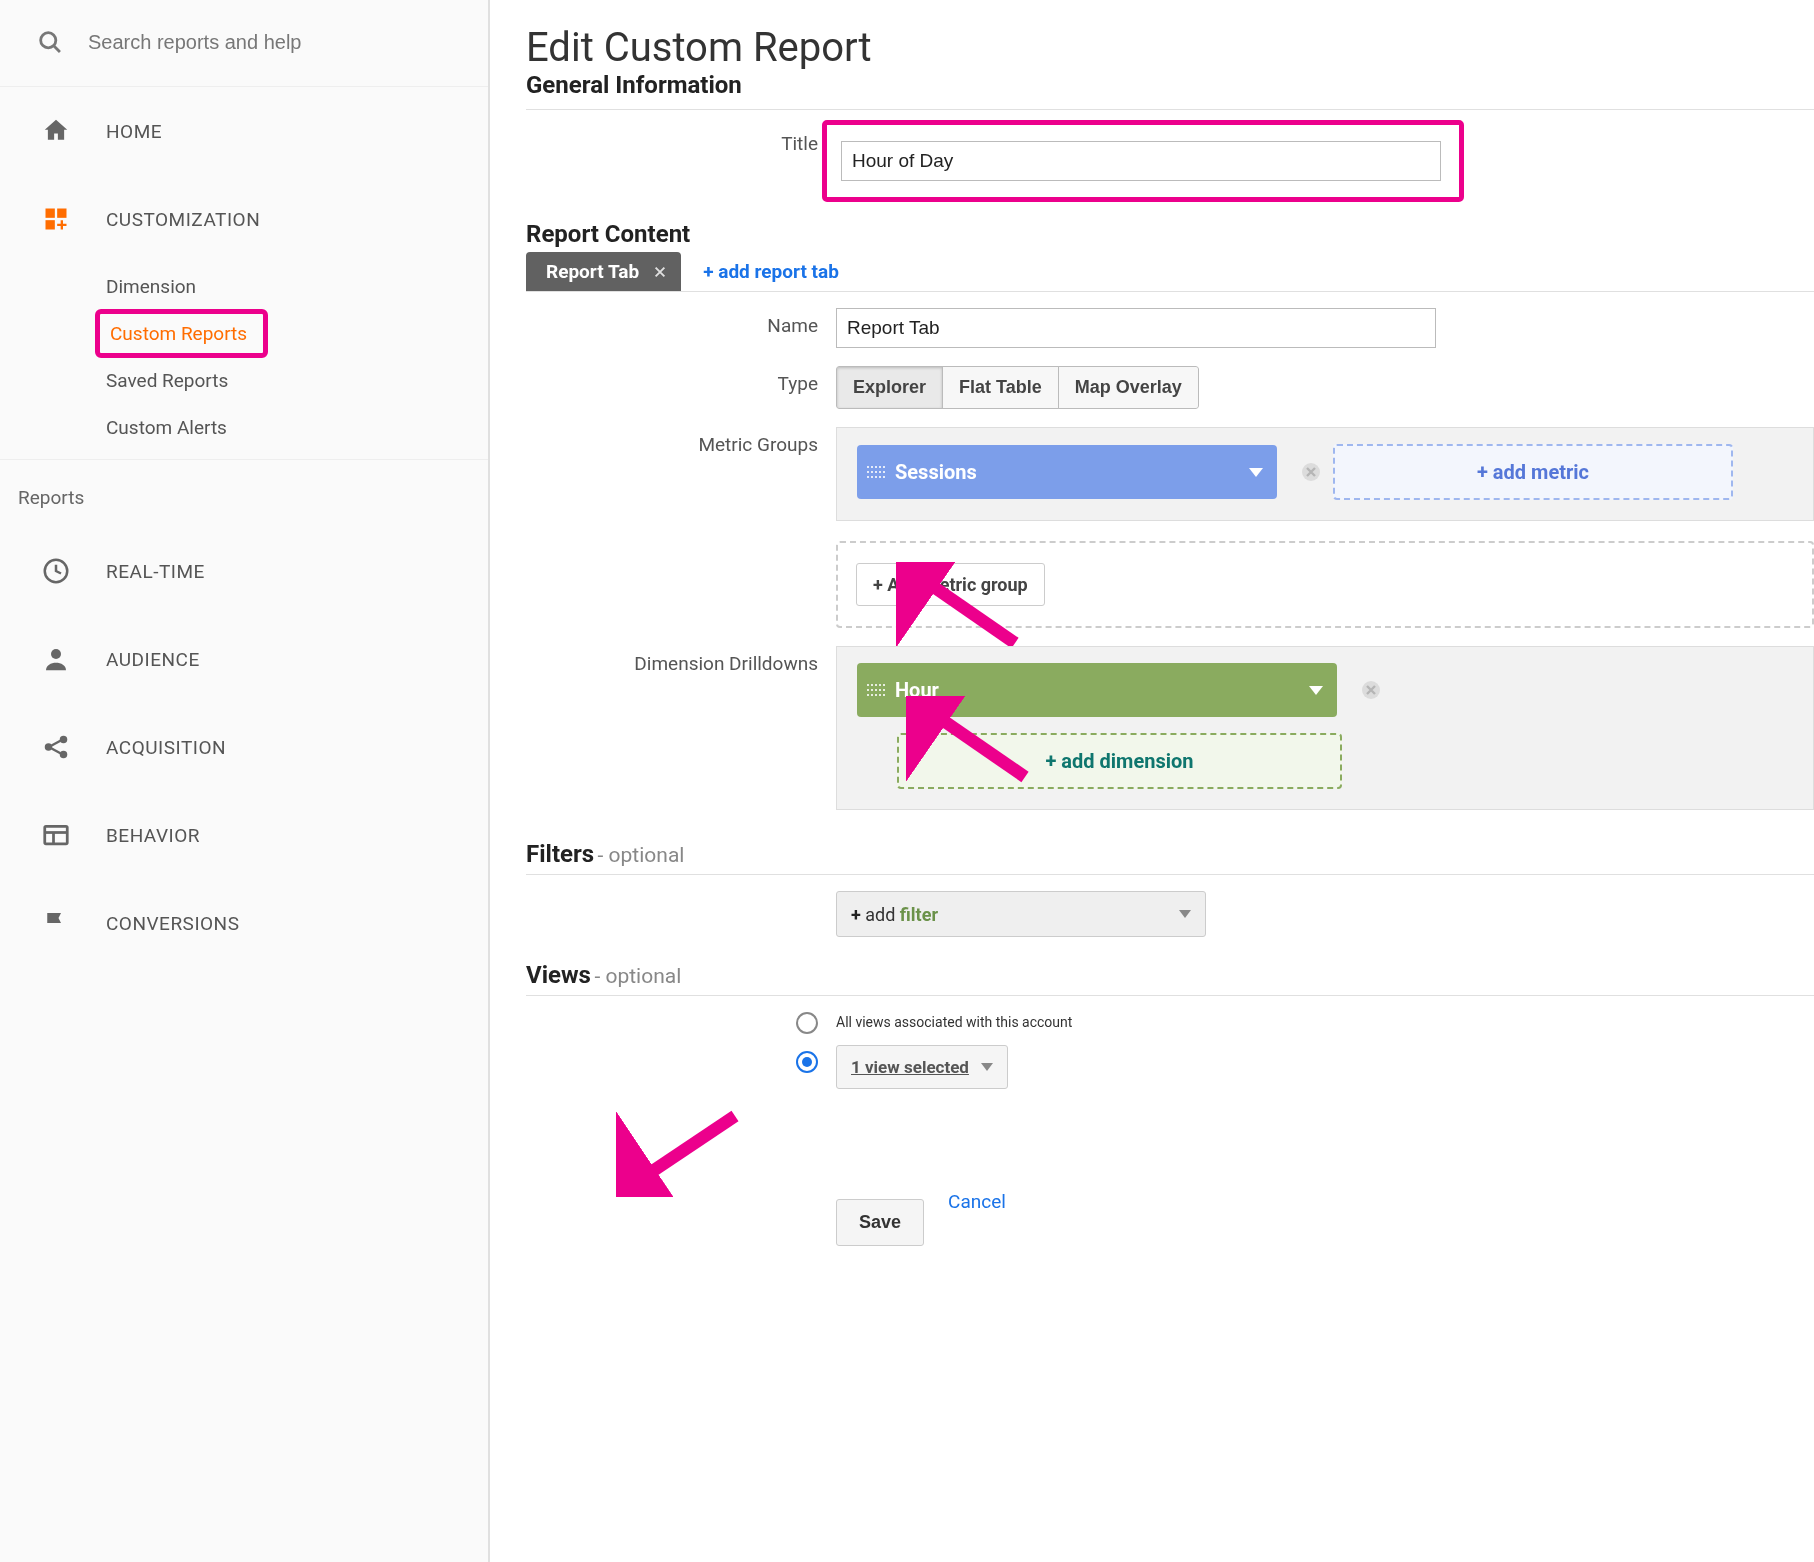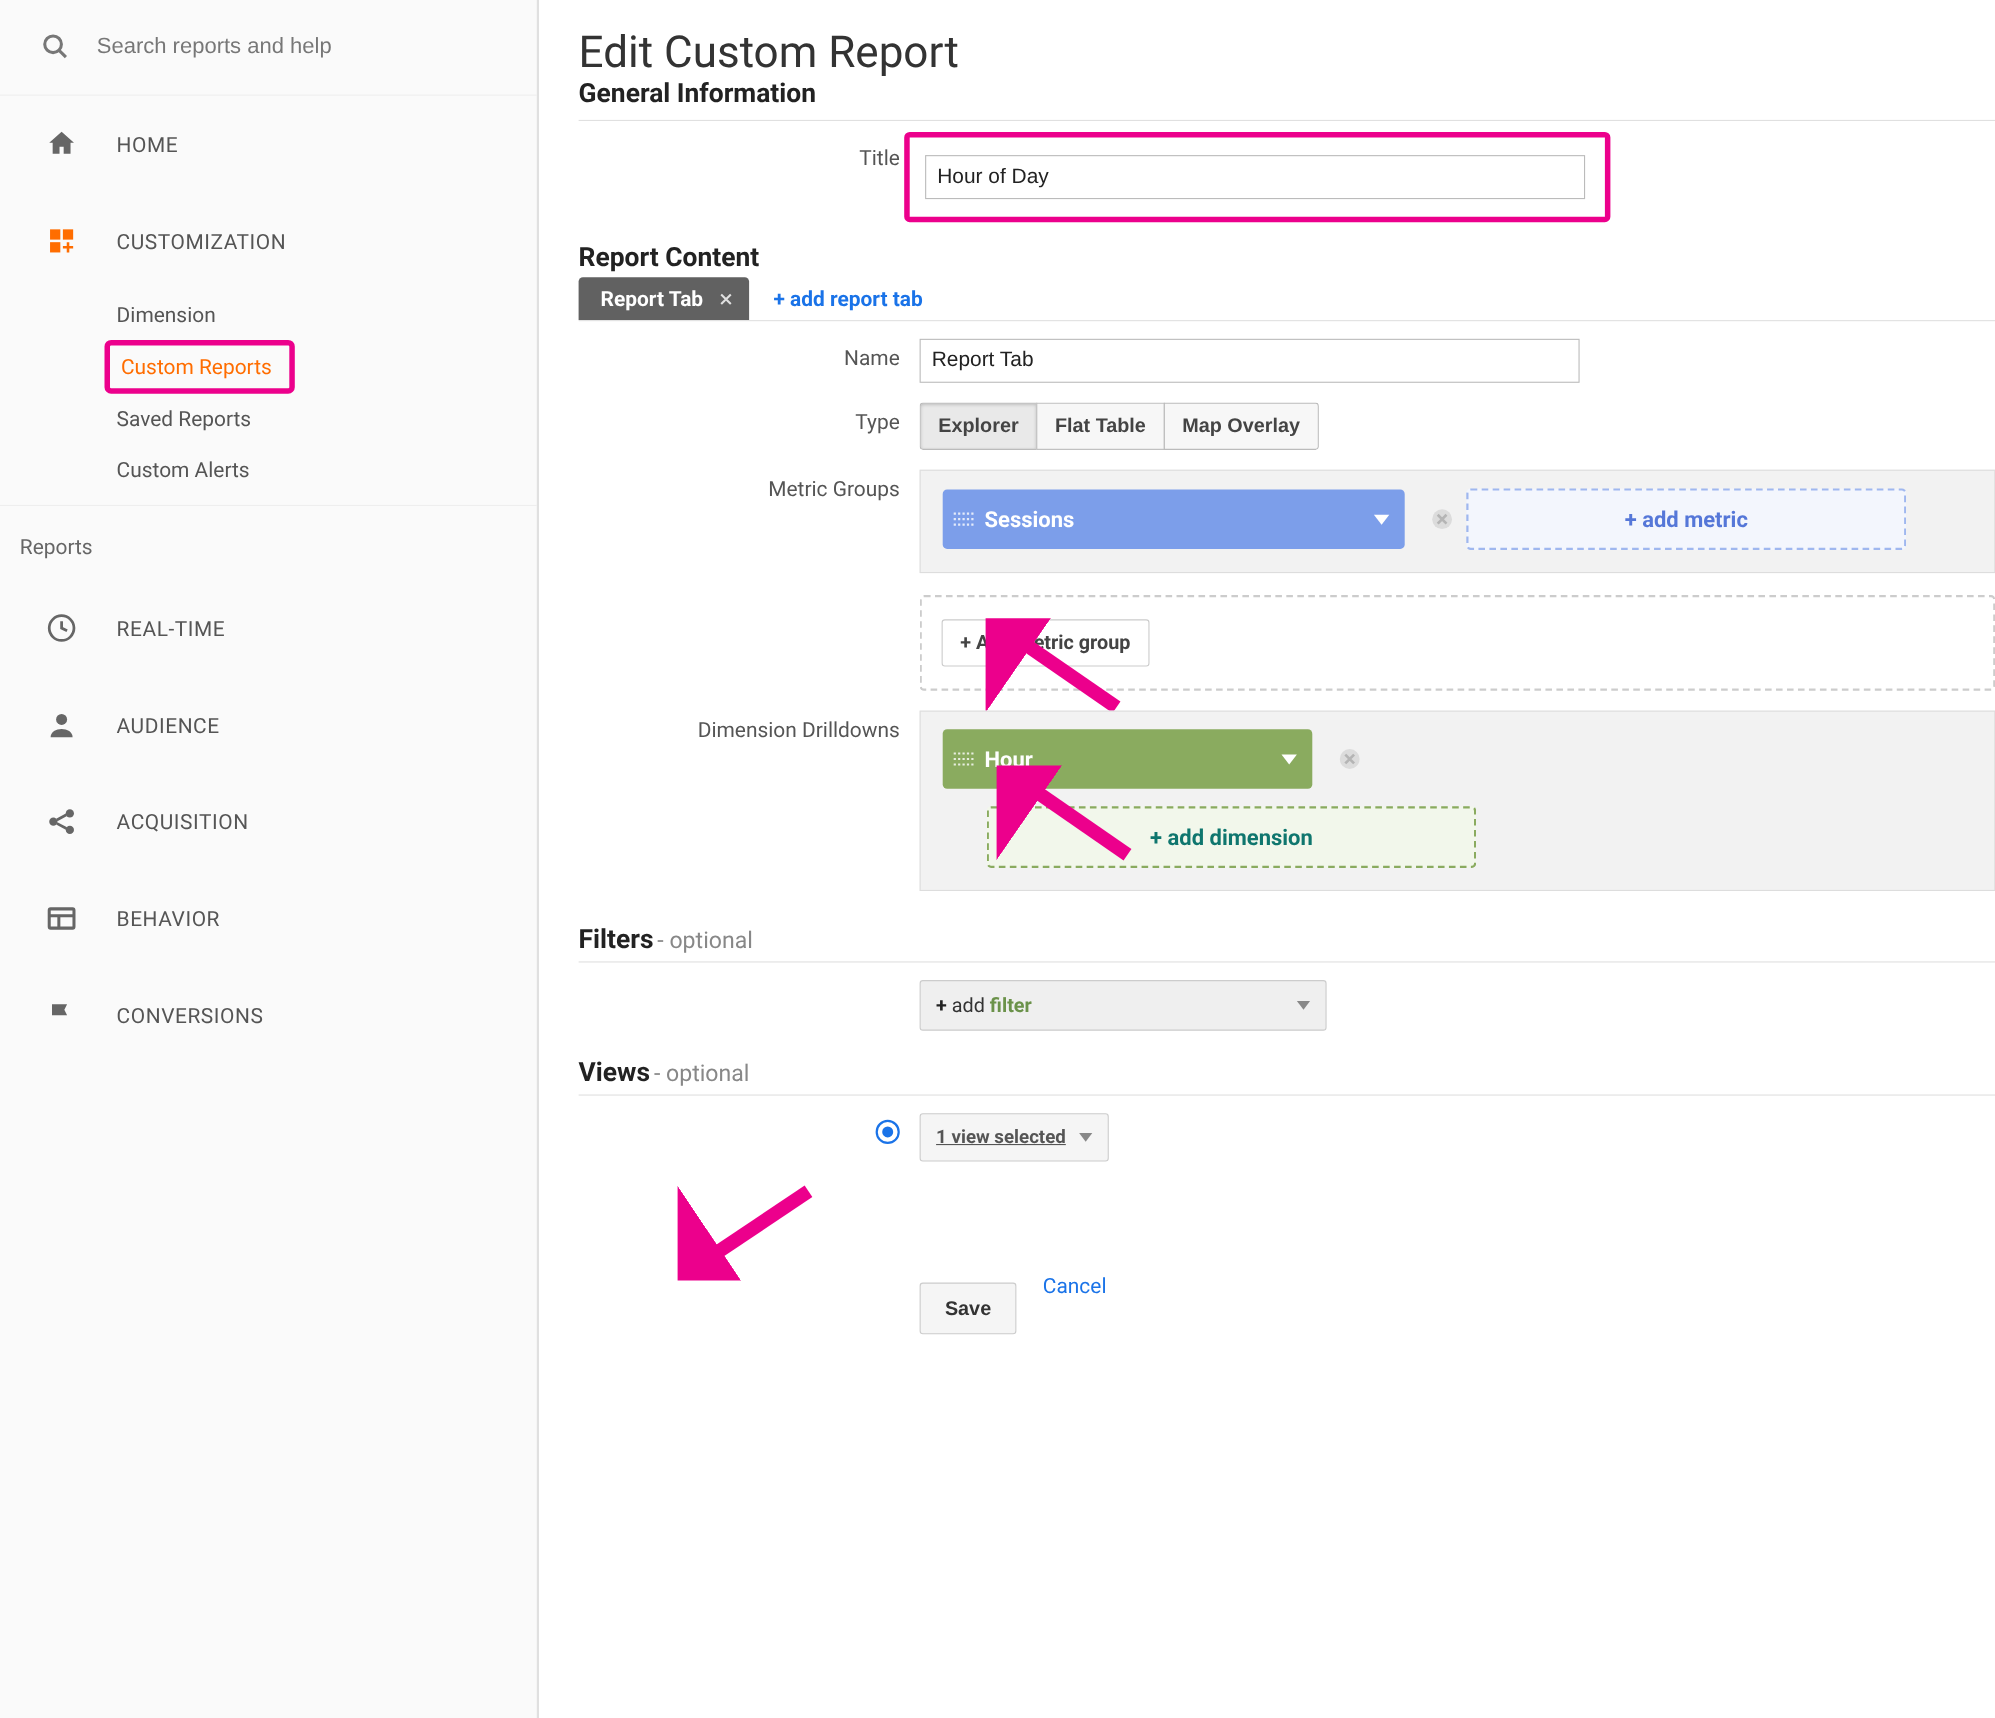--- a/index.html
+++ b/index.html
@@ -56,21 +56,21 @@
   .btn-type.selected { background:#e9e9e9; box-shadow: inset 0 1px 3px rgba(0,0,0,.2); }
 
   
   .group-box { background:#f2f2f2; border:1px solid #ddd; padding: 16px 20px 20px 20px; }
   .mg-input { background:#fff; border:1px solid #ccc; width: 370px; height:40px; padding:6px 10px; font-size:19px; color:#222; margin-bottom:14px; }
 
   .chip { display:flex; align-items:center; height:54px; border-radius:4px; padding: 0 14px 0 10px; color:#fff; font-weight:700; font-size:20px; }
   .chip .grip { width:18px; margin-right:10px; opacity:.8; display:flex; flex-direction:column; gap:3px; }
   .chip .grip span { display:block; border-top: 2px dotted #fff; }
   .chip-blue { background:#7c9eea; width: 420px; justify-content: space-between; }
-  .chip-green { background:#8aab5f; width: 336px; justify-content: space-between; }
+  .chip-green { background:#8aab5f; width: 480px; justify-content: space-between; }
   .chip-remove { margin-left:12px; color:#999; background:none; border:none; font-size:26px; }
 
   .chip-row { display:flex; align-items:center; gap: 12px; flex-wrap:nowrap; }
 
   .add-dashed { border:2px dashed; border-radius:4px; padding: 14px 28px; font-weight:700; font-size:20px; text-align:center; }
   .add-metric { border-color:#9fb7ef; color:#5577d8; background:#f3f6fd; width: 400px; }
   .add-dim { border-color:#8aab5f; color:#0f766e; background:#f2f7eb; width: 445px; display:block; margin: 16px 0 0 40px; }
 
   .dashed-box { border:2px dashed #ccc; border-radius:4px; padding: 20px 18px; margin-top: 20px; }
   .btn-plain { display:inline-block; border:1px solid #ccc; background:#fff; border-radius:3px; padding:10px 16px; font-size:18px; font-weight:700; color:#444; }
@@ -334,20 +334,28 @@
           <span class="txt"><b>+ </b><span>add </span><span class="f">filter</span></span>
           <span class="caret-down sm" style="color:#888;"></span>
         </div>
       </div>
     </div>
 
     <div class="sect-row" style="margin-top:24px;">
       <h2 class="sect" style="display:inline;">Views</h2>
       <span class="sect-suffix"> - optional</span>
     </div>
+    <div class="form-row" style="margin-bottom:6px;">
+      <div class="form-label" style="text-align:right; padding-top:0;">
+        <span class="radio"></span>
+      </div>
+      <div class="form-body" style="padding-top:2px;">
+        <span>All views associated with this account</span>
+      </div>
+    </div>
     <div class="form-row rel">
       <div class="form-label" style="text-align:right; padding-top:6px;">
         <span class="radio on"></span>
       </div>
       <div class="form-body">
         <div class="dropdown">
           <span>1 view selected</span>
           <span class="caret-down sm" style="color:#888;"></span>
         </div>
         <div class="arrow" style="left:90px; top:62px;">

